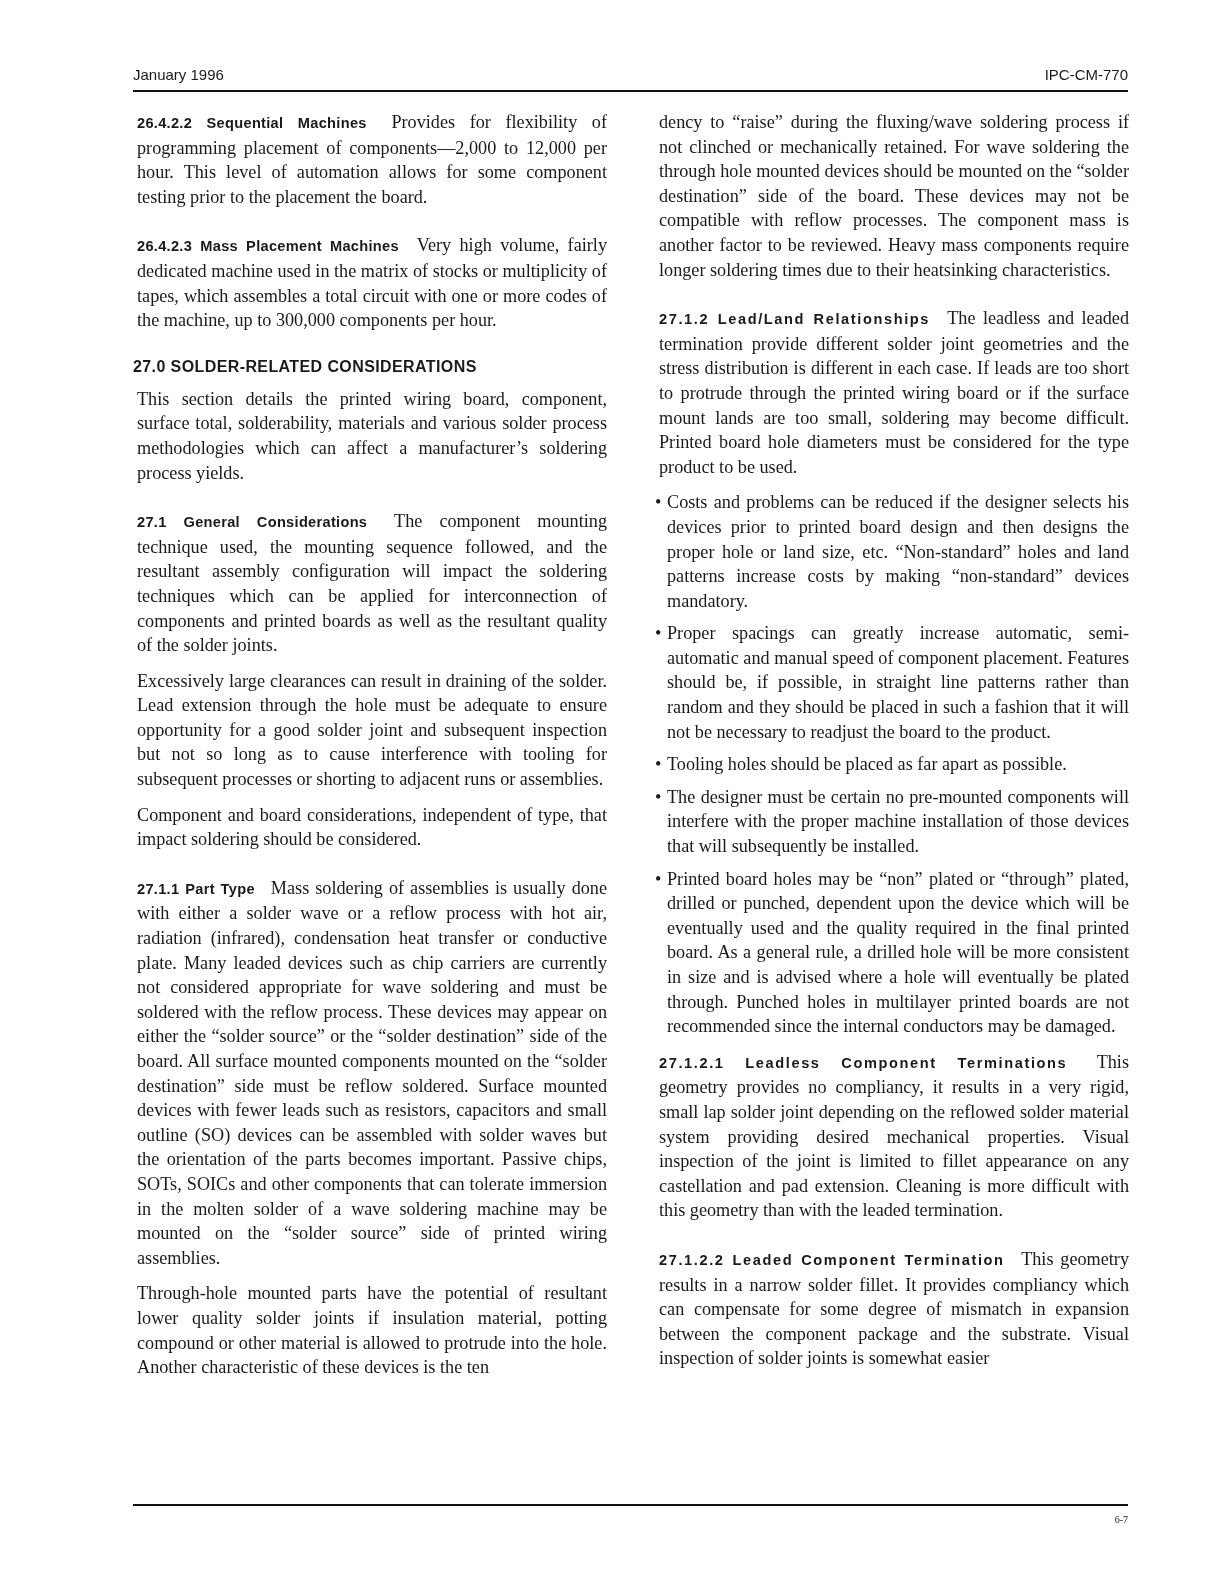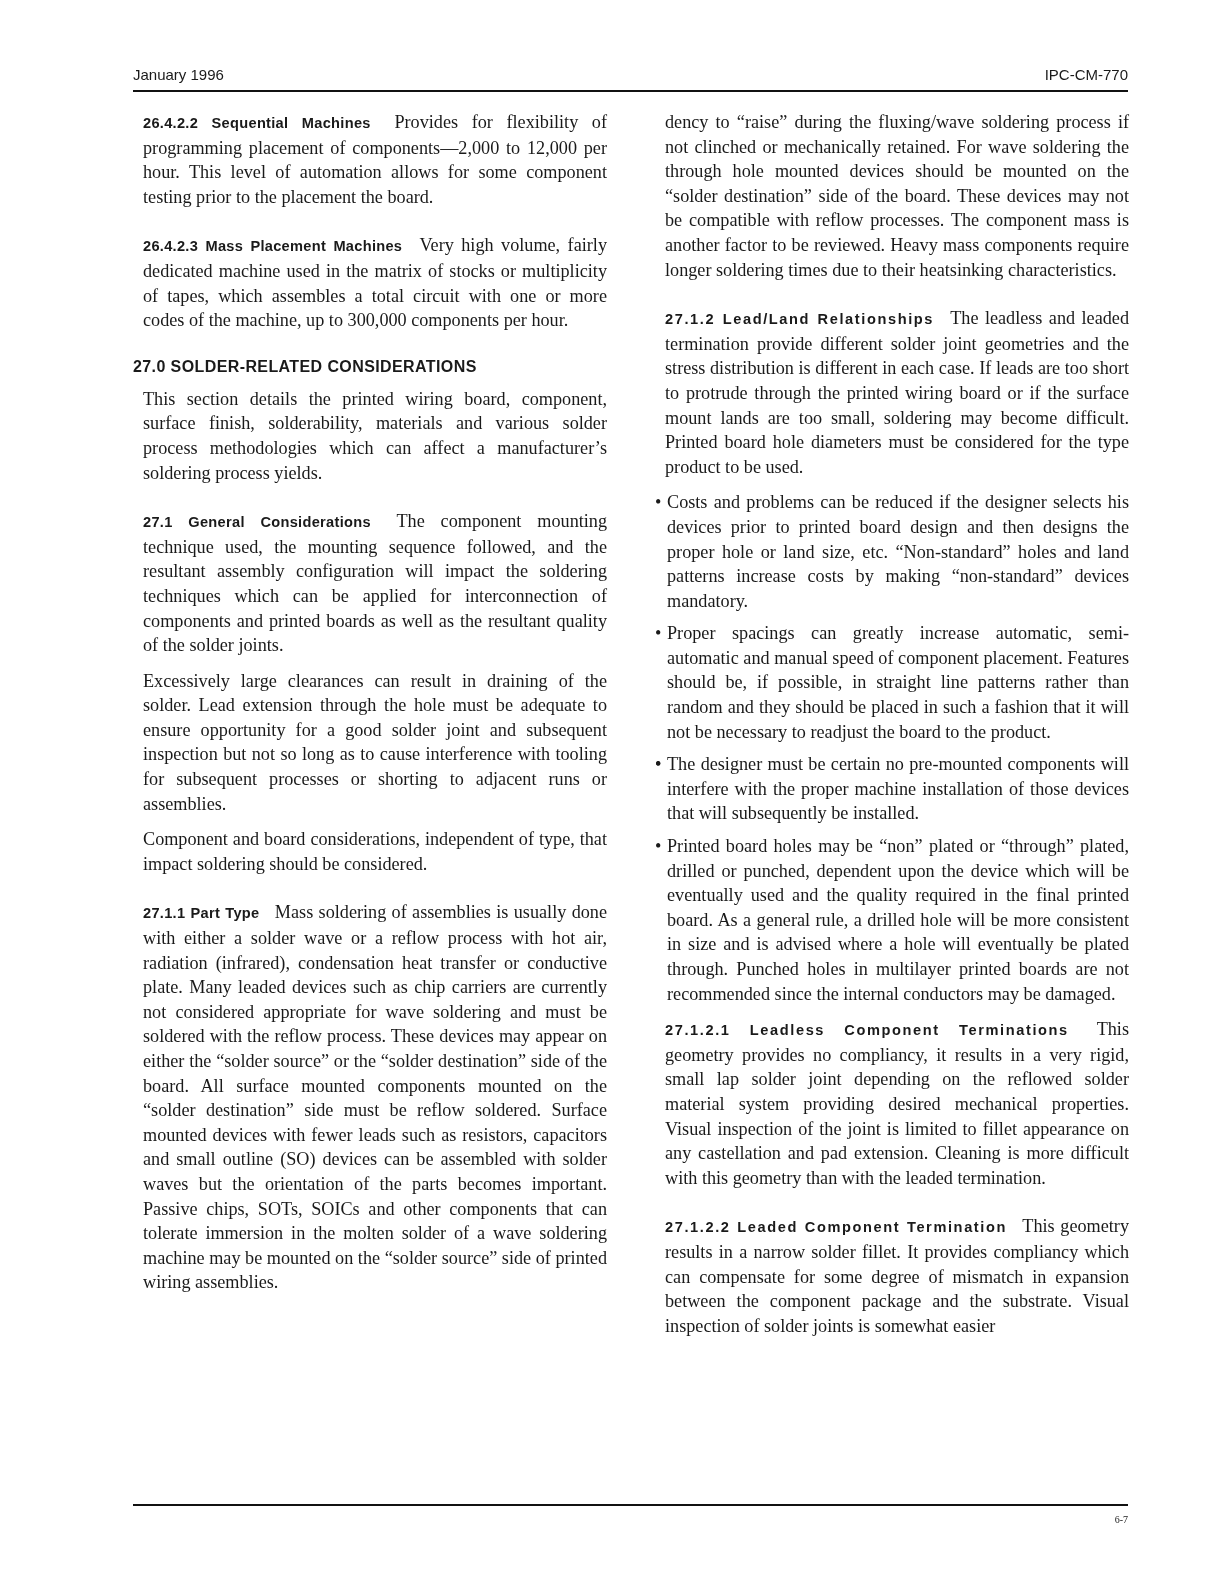--- a/index.html
+++ b/index.html
@@ -10,21 +10,21 @@
   }
   .page-header .left { position: absolute; left: 0; top: 2px; }
   .page-header .right { position: absolute; right: 0; top: 2px; }
   .col {
     position: absolute; top: 110px; width: 474px;
     font-family: "Liberation Serif", serif; font-size: 18.2px; line-height: 24.6px;
     text-align: justify; hyphens: manual;
   }
   .col-left { left: 133px; }
   .col-right { left: 655px; }
-  p { margin: 0 0 11px 10px; }
+  p { margin: 0 0 11px 4px; }
   .sec { margin-bottom: 24px; }
   .h { font-family: "Liberation Sans", sans-serif; font-weight: bold; font-size: 14.6px; letter-spacing: 0.3px; margin-right: 10px; }
   .h-wide { letter-spacing: 1.6px; }
   .h-block { font-family: "Liberation Sans", sans-serif; font-weight: bold; font-size: 16px; letter-spacing: 0.4px; margin: 0 0 10px 0; line-height: 20px; }
   ul.bullets { list-style: none; margin: 0 0 11px 0; padding: 0; }
   ul.bullets li { position: relative; padding-left: 12px; margin-bottom: 8px; }
   ul.bullets li .dot { position: absolute; left: 0; top: 0; }
   .page-footer {
     position: absolute; left: 133px; top: 1490px; width: 995px; height: 14px;
     border-bottom: 2px solid #111;
@@ -42,43 +42,44 @@
 <div class="col col-left">
   <p class="sec">
     <span class="h">26.4.2.2  Sequential Machines</span>
     <span>Provides for flexibility of programming placement of components—2,000 to 12,000 per hour. This level of automation allows for some compo­nent testing prior to the placement the board.</span>
   </p>
   <p class="sec">
     <span class="h">26.4.2.3  Mass Placement Machines</span>
     <span>Very high volume, fairly dedicated machine used in the matrix of stocks or multiplicity of tapes, which assembles a total circuit with one or more codes of the machine, up to 300,000 compo­nents per hour.</span>
   </p>
   <div class="h-block">27.0  SOLDER-RELATED CONSIDERATIONS</div>
-  <p class="sec">This section details the printed wiring board, component, surface finish, solderability, materials and various solder process methodologies which can affect a manufacturer’s soldering process yields.</p>
+  <p class="sec">This section details the printed wiring board, component, surface total, solderability, materials and various solder process methodologies which can affect a manufacturer’s soldering process yields.</p>
   <p>
     <span class="h">27.1  General Considerations</span>
     <span>The component mounting technique used, the mounting sequence followed, and the resultant assembly configuration will impact the soldering techniques which can be applied for interconnection of components and printed boards as well as the resultant quality of the solder joints.</span>
   </p>
   <p>Excessively large clearances can result in draining of the solder. Lead extension through the hole must be adequate to ensure opportunity for a good solder joint and subse­quent inspection but not so long as to cause interference with tooling for subsequent processes or shorting to adja­cent runs or assemblies.</p>
   <p class="sec">Component and board considerations, independent of type, that impact soldering should be considered.</p>
   <p>
     <span class="h">27.1.1  Part Type</span>
     <span>Mass soldering of assemblies is usually done with either a solder wave or a reflow process with hot air, radiation (infrared), condensation heat transfer or con­ductive plate. Many leaded devices such as chip carriers are currently not considered appropriate for wave soldering and must be soldered with the reflow process. These devices may appear on either the “solder source” or the “solder destination” side of the board. All surface mounted components mounted on the “solder destination” side must be reflow soldered. Surface mounted devices with fewer leads such as resistors, capacitors and small outline (SO) devices can be assembled with solder waves but the orien­tation of the parts becomes important. Passive chips, SOTs, SOICs and other components that can tolerate immersion in the molten solder of a wave soldering machine may be mounted on the “solder source” side of printed wiring assemblies.</span>
   </p>
+  <p>Through-hole mounted parts have the potential of resultant lower quality solder joints if insulation material, potting compound or other material is allowed to protrude into the hole. Another characteristic of these devices is the ten­</p>
 </div>
 
 <div class="col col-right">
   <p class="sec">dency to “raise” during the fluxing/wave soldering process if not clinched or mechanically retained. For wave solder­ing the through hole mounted devices should be mounted on the “solder destination” side of the board. These devices may not be compatible with reflow processes. The component mass is another factor to be reviewed. Heavy mass components require longer soldering times due to their heatsinking characteristics.</p>
   <p>
     <span class="h h-wide">27.1.2 Lead/Land Relationships</span>
     <span>The leadless and leaded termination provide different solder joint geometries and the stress distribution is different in each case. If leads are too short to protrude through the printed wiring board or if the surface mount lands are too small, soldering may become difficult. Printed board hole diameters must be con­sidered for the type product to be used.</span>
   </p>
   <ul class="bullets sec">
     <li><span class="dot">•</span><span>Costs and problems can be reduced if the designer selects his devices prior to printed board design and then designs the proper hole or land size, etc. “Non-standard” holes and land patterns increase costs by making “non-standard” devices mandatory.</span></li>
     <li><span class="dot">•</span><span>Proper spacings can greatly increase automatic, semi-automatic and manual speed of component placement. Features should be, if possible, in straight line patterns rather than random and they should be placed in such a fashion that it will not be necessary to readjust the board to the product.</span></li>
-    <li><span class="dot">•</span></li>
+    <li><span class="dot">•</span><span>Tooling holes should be placed as far apart as possible.</span></li>
     <li><span class="dot">•</span><span>The designer must be certain no pre-mounted components will interfere with the proper machine installation of those devices that will subsequently be installed.</span></li>
     <li><span class="dot">•</span><span>Printed board holes may be “non” plated or “through” plated, drilled or punched, dependent upon the device which will be eventually used and the quality required in the final printed board. As a general rule, a drilled hole will be more consistent in size and is advised where a hole will eventually be plated through. Punched holes in multilayer printed boards are not recommended since the internal conductors may be damaged.</span></li>
   </ul>
   <p class="sec">
     <span class="h h-wide">27.1.2.1 Leadless Component Terminations</span>
     <span>This geometry provides no compliancy, it results in a very rigid, small lap solder joint depending on the reflowed solder material system providing desired mechanical properties. Visual inspection of the joint is limited to fillet appearance on any castellation and pad extension. Cleaning is more difficult with this geometry than with the leaded termination.</span>
   </p>
   <p>
     <span class="h h-wide">27.1.2.2 Leaded Component Termination</span>
     <span>This geom­etry results in a narrow solder fillet. It provides compliancy which can compensate for some degree of mismatch in expansion between the component package and the sub­strate. Visual inspection of solder joints is somewhat easier</span>

